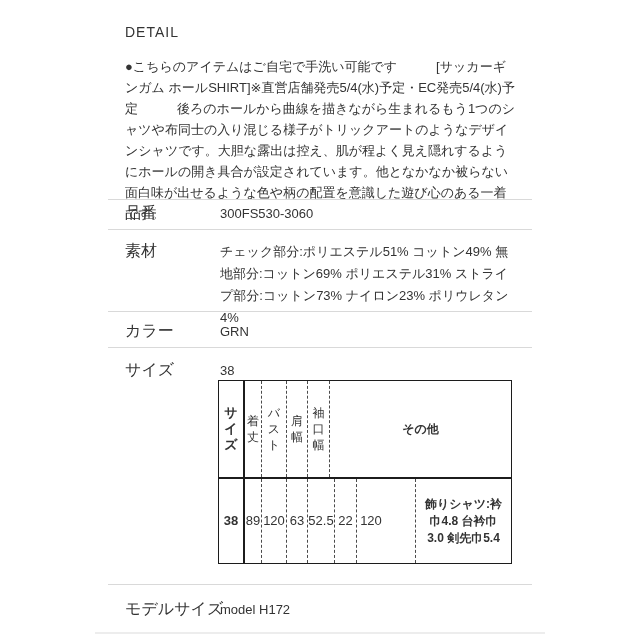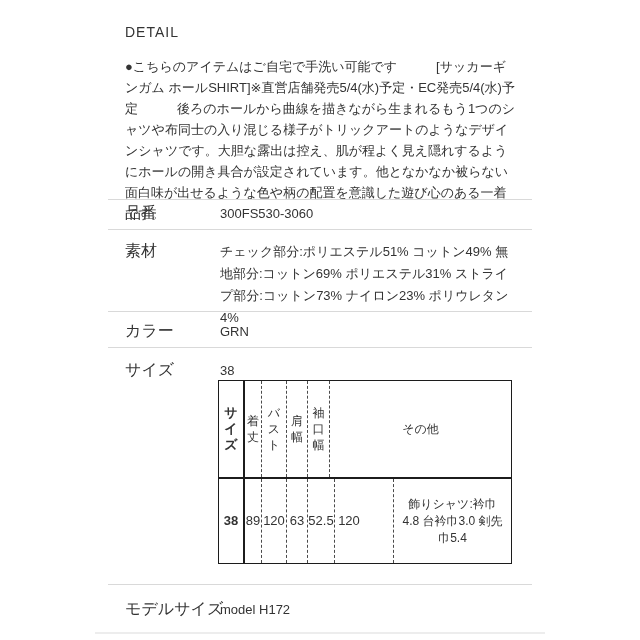--- a/index.html
+++ b/index.html
@@ -46,21 +46,21 @@
   .st-cell.dash{border-left:1.5px dashed #4a4a4a;}
   .st-cell.size-col{border-left:none;font-weight:bold;font-size:13px;}
   .st-cell.after-size{border-left:2px solid #1c1c1c;}
   .c0{width:24px;}
   .c1{width:18px;}
   .c2{width:25px;}
   .c3{width:21px;}
   .c4{width:27px;}
   .c5{width:22px;}
   .c6{width:29px;}
-  .c7{flex:1;padding:0 6px;}
+  .c7{flex:1;padding:0 6px;font-weight:bold;}
   .st-row.data .st-cell{font-size:13px;}
   .st-row.data .c7{font-size:12px;line-height:17px;margin-left:30px;}
   .st-cell.bold{font-weight:bold;}
 </style>
 </head>
 <body>
 
 <div id="screen">
 
   <div id="detail-title" class="abs">DETAIL</div>
@@ -103,20 +103,21 @@
 口
 幅</div>
       <div class="st-cell dash c7">その他</div>
     </div>
     <div class="st-row data">
       <div class="st-cell size-col bold c0">38</div>
       <div class="st-cell after-size c1">89</div>
       <div class="st-cell dash c2">120</div>
       <div class="st-cell dash c3">63</div>
       <div class="st-cell dash c4">52.5</div>
+      <div class="st-cell dash c5">22</div>
       <div class="st-cell dash c6">120</div>
       <div class="st-cell dash c7">飾りシャツ:衿巾4.8 台衿巾3.0 剣先巾5.4</div>
     </div>
   </div>
 
   <div class="abs divider" style="top:584px;"></div>
 
   <div class="abs spec-label" style="top:599px;">モデルサイズ</div>
   <div class="abs spec-value" style="top:599px;">model H172</div>
 

